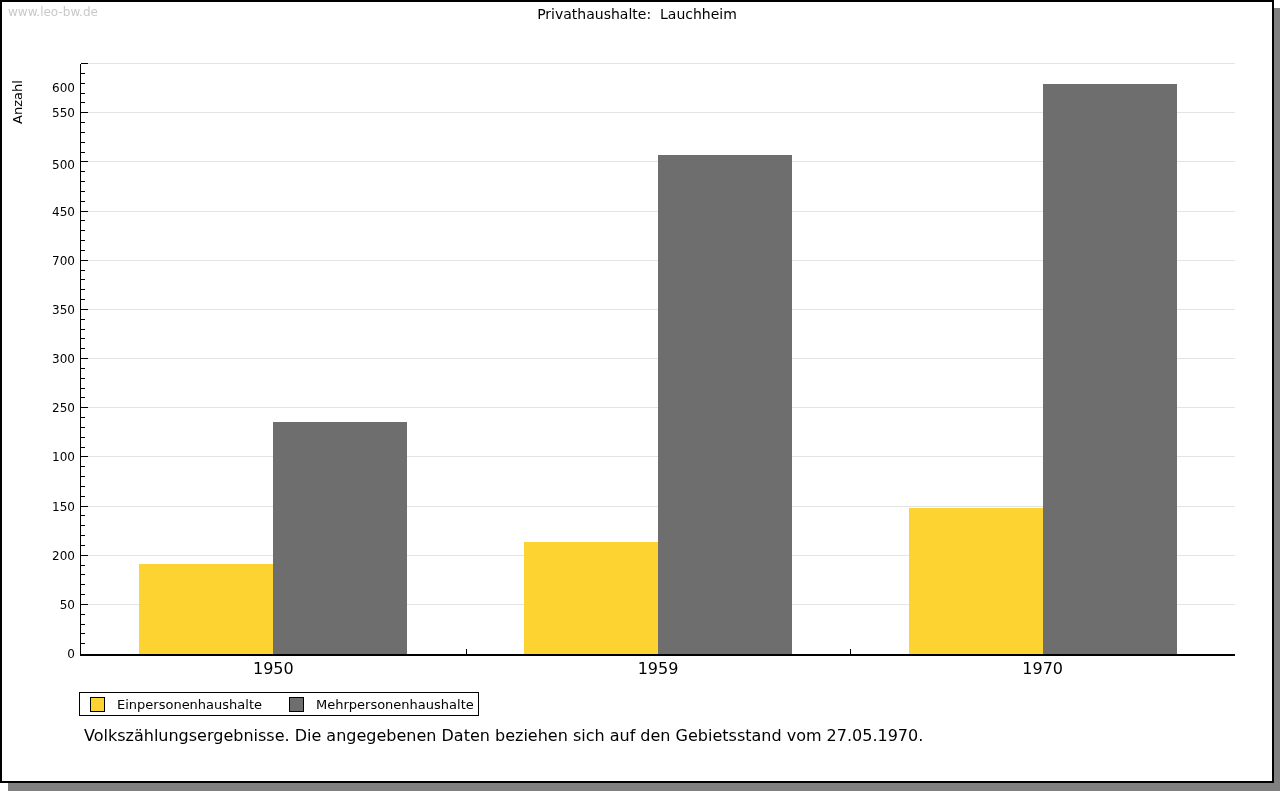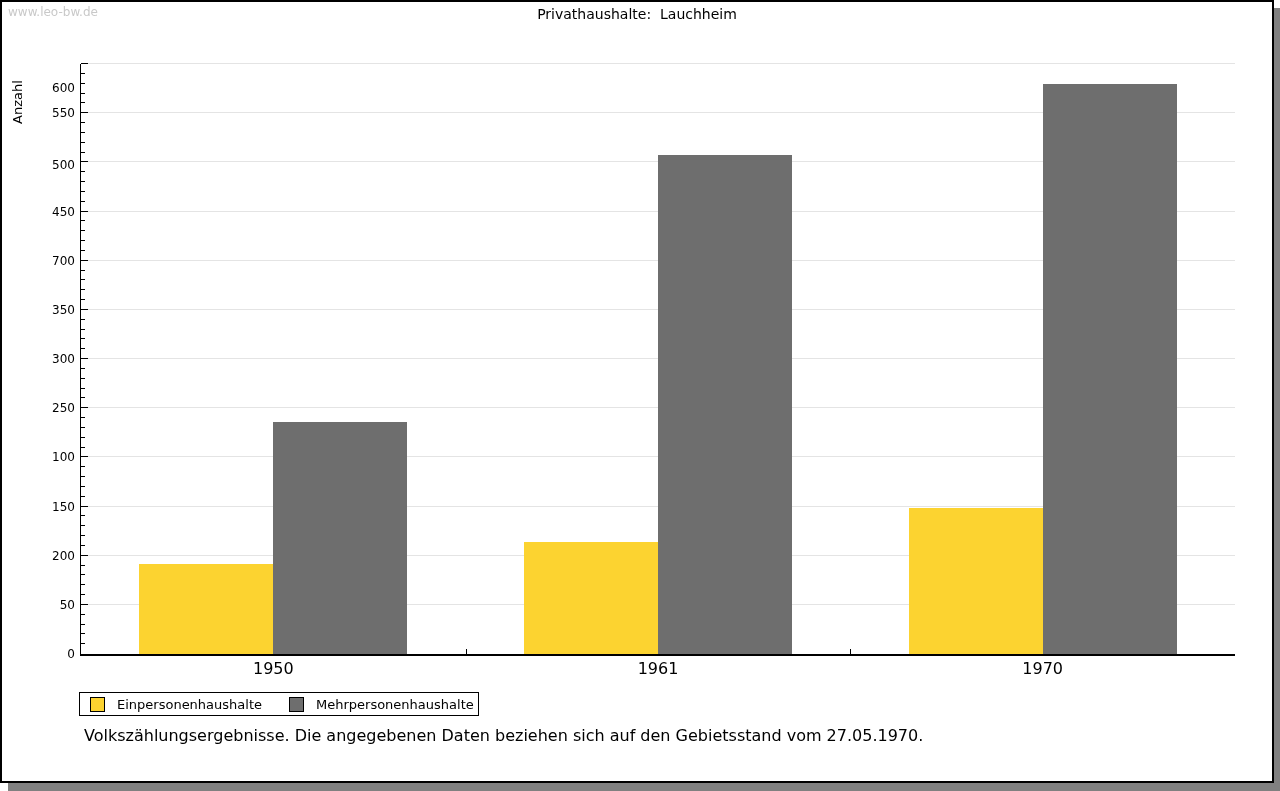--- a/index.html
+++ b/index.html
@@ -130,21 +130,21 @@
       <div class="ytick minor" style="top: 28.5px;"></div>
       <div class="ytick minor" style="top: 18.6667px;"></div>
       <div class="ytick minor" style="top: 8.83333px;"></div>
       <div class="xtick" style="left: 384.667px;"></div>
       <div class="xtick" style="left: 769.333px;"></div>
       <div class="bar" style="left: 58.3333px; width: 134px; height: 90.4667px; background: rgb(252, 211, 48);"></div>
       <div class="bar" style="left: 192.333px; width: 134px; height: 232.067px; background: rgb(110, 110, 110);"></div>
       <div class="catlabel" style="left: 132.333px; top: 595px;">1950</div>
       <div class="bar" style="left: 443px; width: 134px; height: 112.1px; background: rgb(252, 211, 48);"></div>
       <div class="bar" style="left: 577px; width: 134px; height: 498.55px; background: rgb(110, 110, 110);"></div>
-      <div class="catlabel" style="left: 517px; top: 595px;">1961</div>
+      <div class="catlabel" style="left: 517px; top: 595px;">1959</div>
       <div class="bar" style="left: 827.667px; width: 134px; height: 145.533px; background: rgb(252, 211, 48);"></div>
       <div class="bar" style="left: 961.667px; width: 134px; height: 570.333px; background: rgb(110, 110, 110);"></div>
       <div class="catlabel" style="left: 901.667px; top: 595px;">1970</div>
     </div>
 
   <div class="legend">
     <span class="swatch" id="swatch-0" style="background: rgb(252, 211, 48);"></span>
     <span>Einpersonenhaushalte</span>
     <span class="gap"></span>
     <span class="swatch" id="swatch-1" style="background: rgb(110, 110, 110);"></span>

